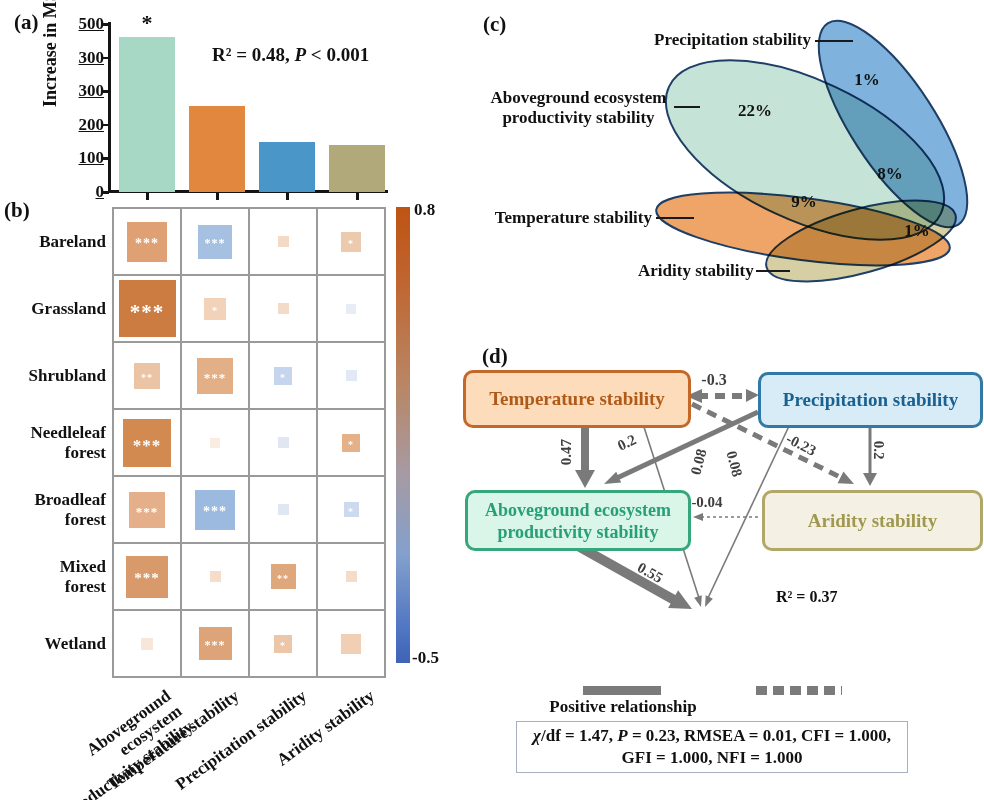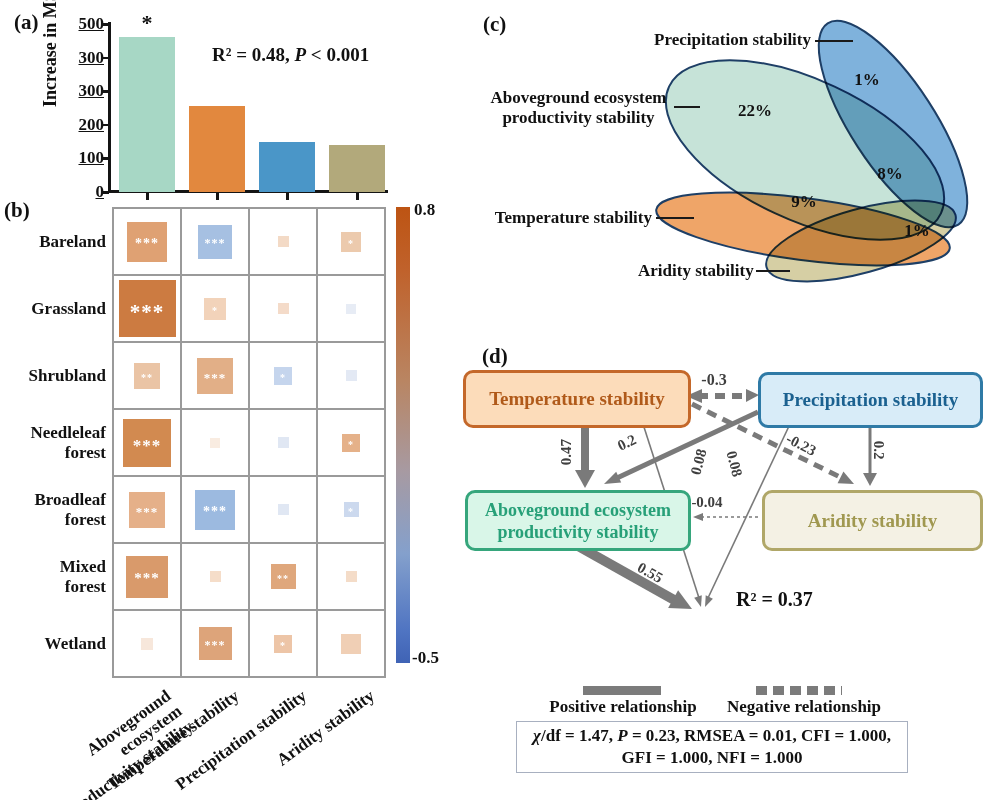--- a/index.html
+++ b/index.html
@@ -313,25 +313,24 @@
   <div class="edge-label" style="left:566px;top:452px;transform:translate(-50%,-50%) rotate(-90deg)">0.47</div>
   <div class="edge-label" style="left:627px;top:443px;transform:translate(-50%,-50%) rotate(-25deg)">0.2</div>
   <div class="edge-label" style="left:714px;top:380px;transform:translate(-50%,-50%);font-size:16px">-0.3</div>
   <div class="edge-label" style="left:801px;top:445px;transform:translate(-50%,-50%) rotate(27deg)">-0.23</div>
   <div class="edge-label" style="left:878px;top:450px;transform:translate(-50%,-50%) rotate(90deg)">0.2</div>
   <div class="edge-label" style="left:707px;top:502px;transform:translate(-50%,-50%)">-0.04</div>
   <div class="edge-label" style="left:650px;top:573px;transform:translate(-50%,-50%) rotate(29deg)">0.55</div>
   <div class="edge-label" style="left:699px;top:462px;transform:translate(-50%,-50%) rotate(-75deg)">0.08</div>
   <div class="edge-label" style="left:734px;top:464px;transform:translate(-50%,-50%) rotate(75deg)">0.08</div>
 
-  <div class="abs nowrap" style="left:736px;top:588px;font-size:20px">R² = 0.37</div>
+  <div class="abs nowrap" style="left:776px;top:588px;font-size:16px">R² = 0.37</div>
 
   <div class="abs" style="left:583px;top:686px;width:78px;height:9px;background:#7b7b7b"></div>
   <div class="legend-text" style="left:543px;top:697px;width:160px">Positive relationship</div>
   <div id="neg-dash" style="left:756px;top:686px;width:86px;height:9px"></div>
-  <div class="legend-text" style="left:720px;top:697px;width:168px">Negative relationship</div>
 
   <div id="stats-box">
     <span class="i">χ</span><span>/df = 1.47, </span><span class="i">P</span><span> = 0.23, RMSEA = 0.01, CFI = 1.000,</span><br>
     <span>GFI = 1.000, NFI = 1.000</span>
   </div>
 
 </div>
 
 </body></html>

